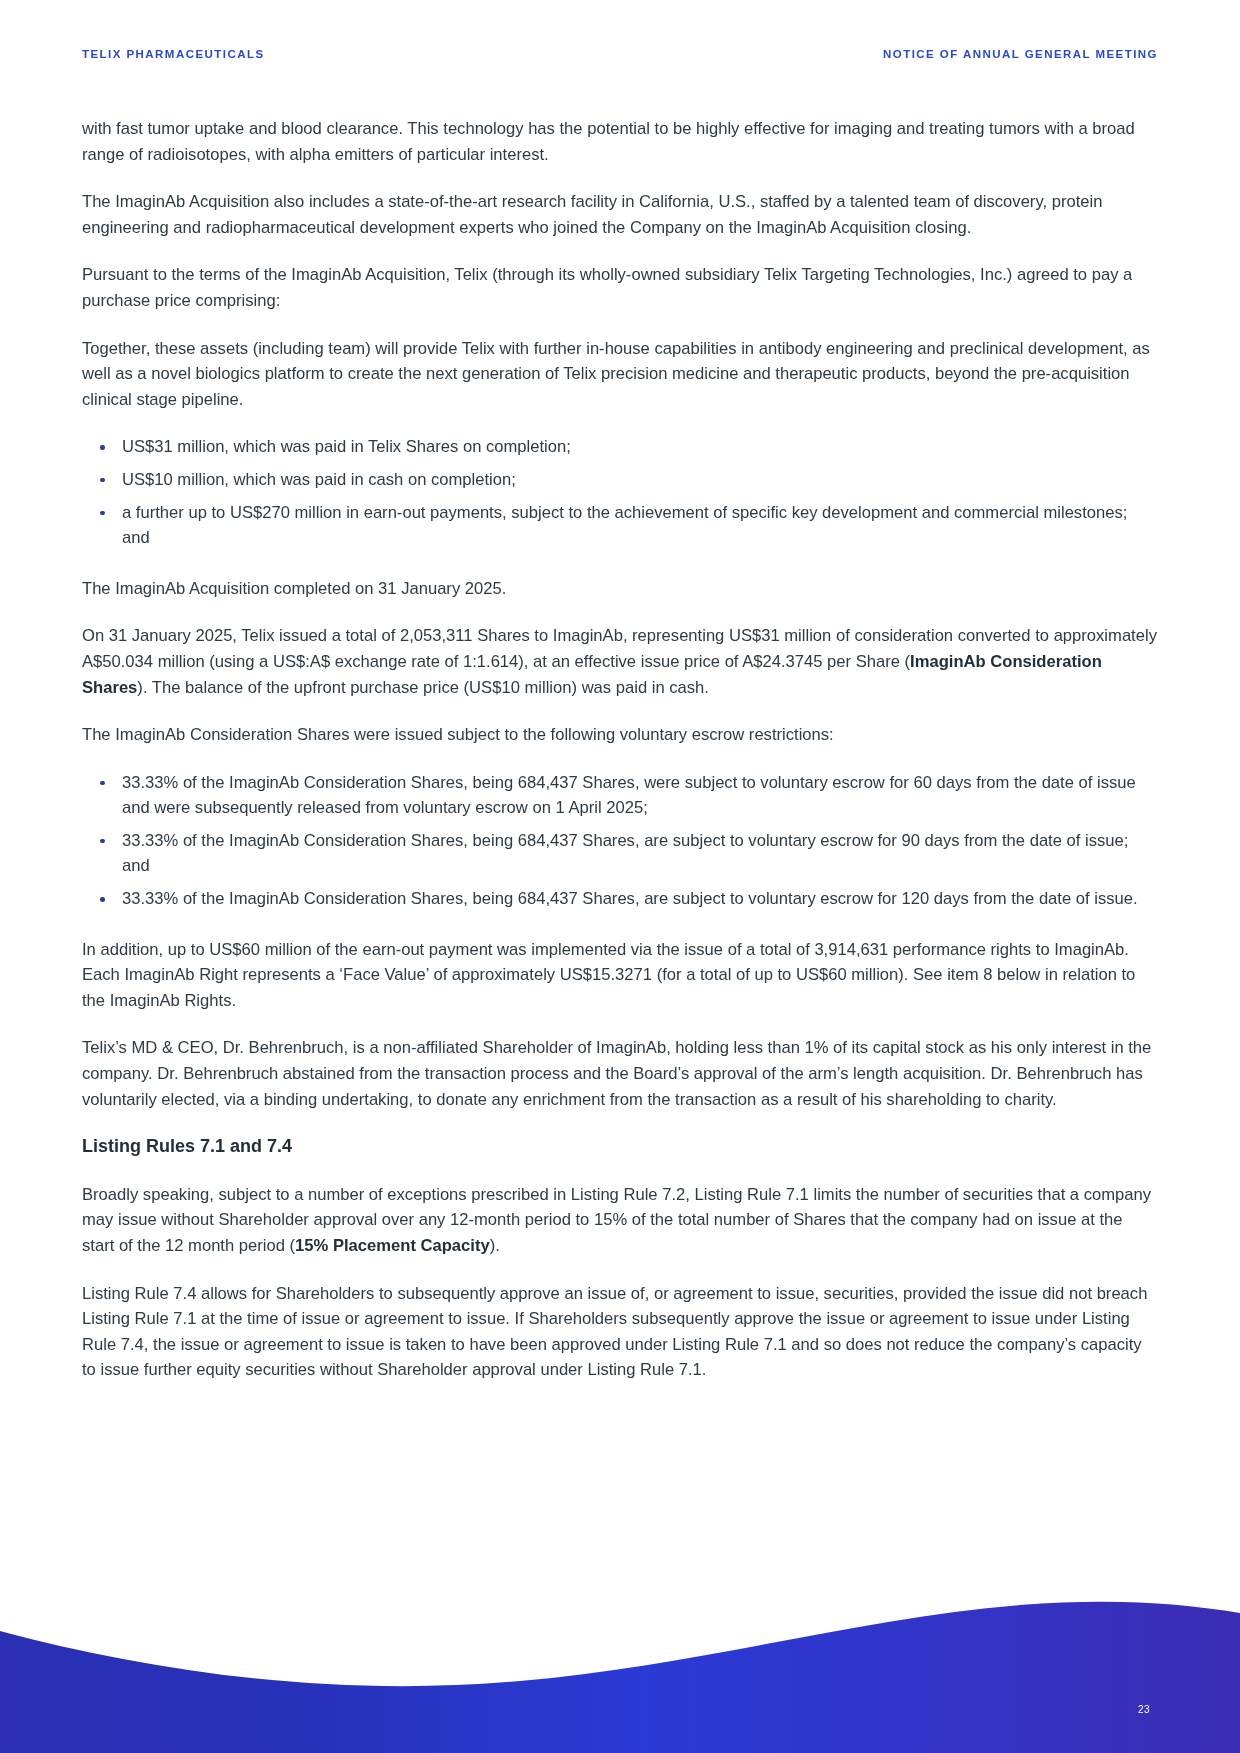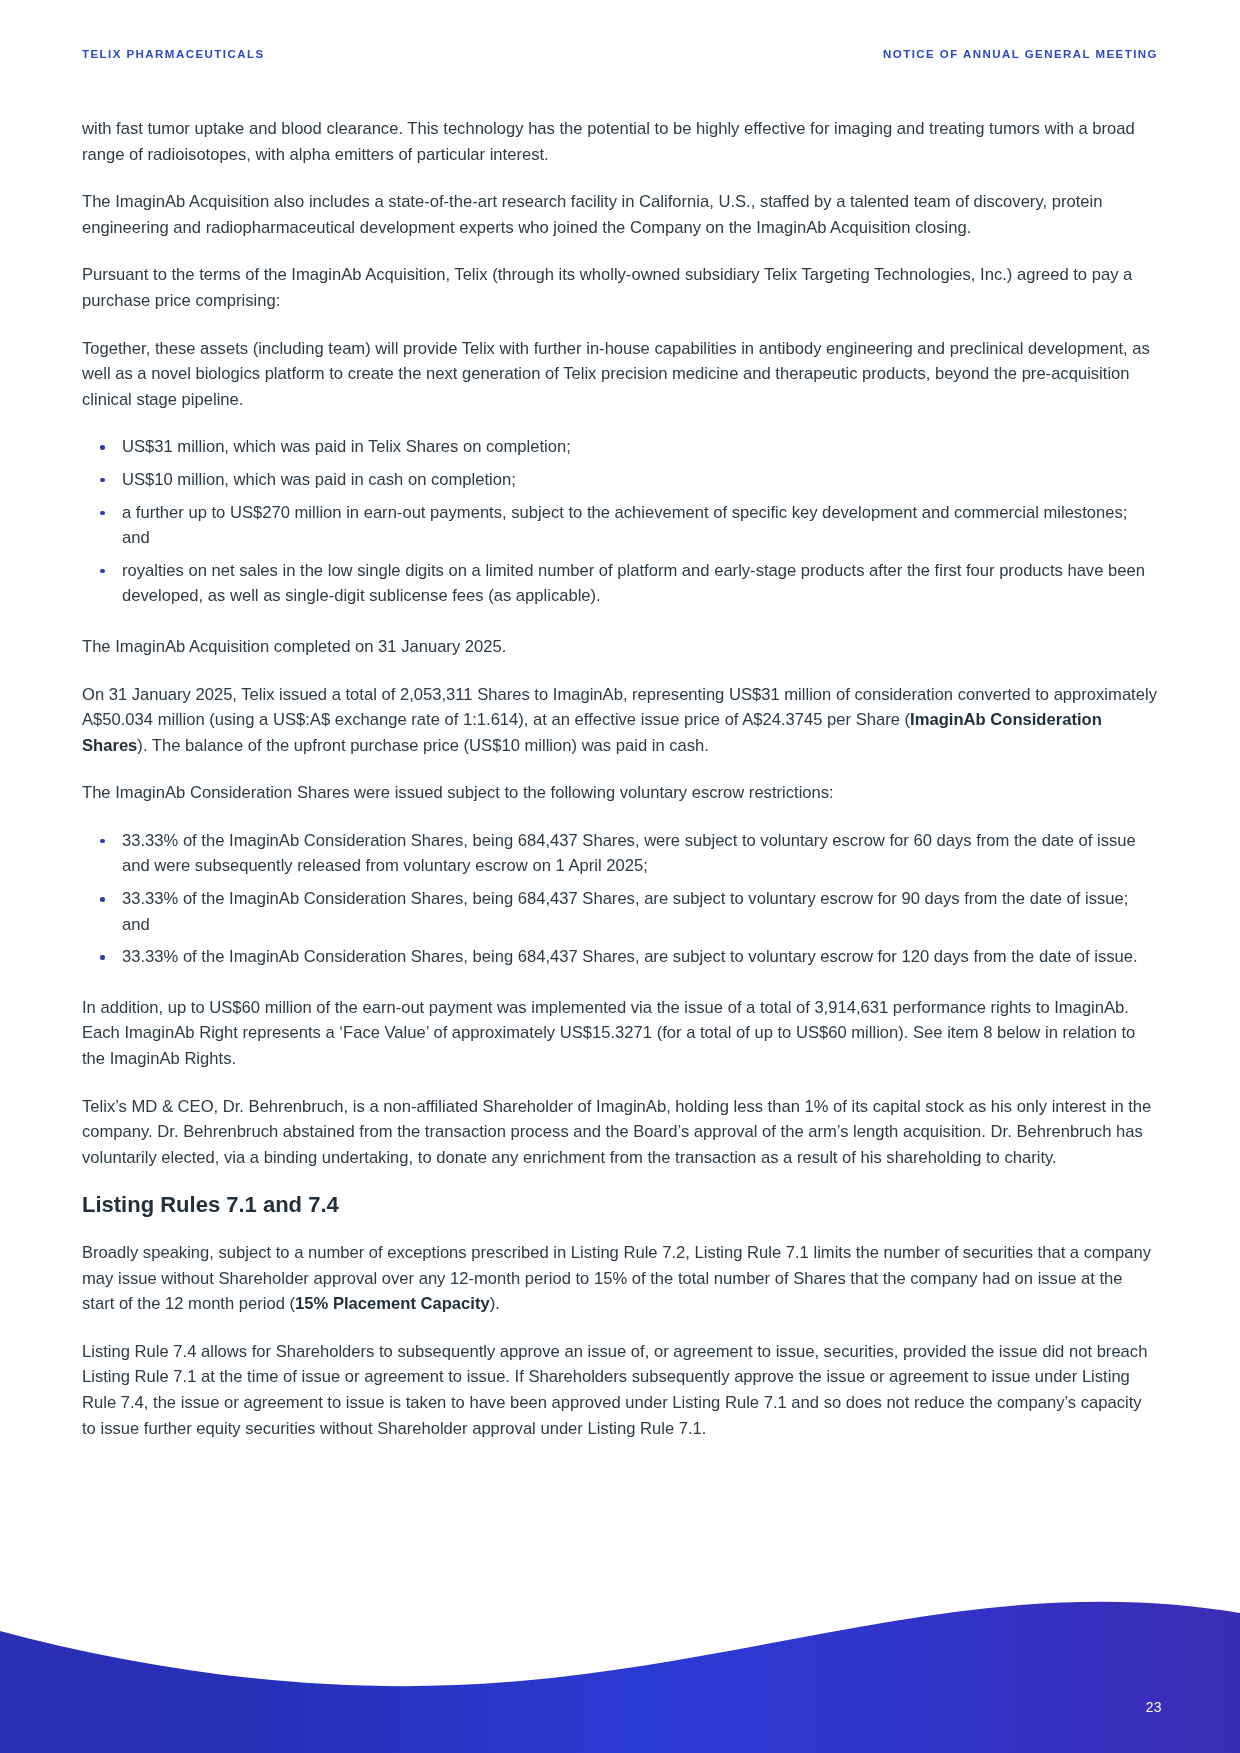--- a/index.html
+++ b/index.html
@@ -91,21 +91,21 @@
     border-radius: 50%;
     background: #2b3aa0;
   }
 
   .bold-term {
     font-weight: 700;
     color: #23303a;
   }
 
   h3.section-heading {
-    font-size: 22px;
+    font-size: 18px;
     line-height: 25.6px;
     font-weight: 700;
     color: #23303a;
     margin-bottom: 22px;
   }
 
   .spacer-sm { height: 3px; }
 
   
   .footer-wave {
@@ -118,23 +118,23 @@
   }
 
   .footer-wave svg {
     display: block;
     width: 1240px;
     height: 230px;
   }
 
   .page-number {
     position: absolute;
-    right: 78px;
+    right: 90px;
     bottom: 38px;
-    font-size: 14px;
+    font-size: 10px;
     color: #ffffff;
     letter-spacing: 0.4px;
   }
 </style>
 </head>
 <body>
 
 <div class="page">
 
   <div class="page-header">
@@ -149,21 +149,20 @@
     <p class="body-text">The ImaginAb Acquisition also includes a state-of-the-art research facility in California, U.S., staffed by a talented team of discovery, protein engineering and radiopharmaceutical development experts who joined the Company on the ImaginAb Acquisition closing.</p>
 
     <p class="body-text">Pursuant to the terms of the ImaginAb Acquisition, Telix (through its wholly-owned subsidiary Telix Targeting Technologies, Inc.) agreed to pay a purchase price comprising:</p>
 
     <p class="body-text">Together, these assets (including team) will provide Telix with further in-house capabilities in antibody engineering and preclinical development, as well as a novel biologics platform to create the next generation of Telix precision medicine and therapeutic products, beyond the pre-acquisition clinical stage pipeline.</p>
 
     <ul class="bullets">
       <li>US$31 million, which was paid in Telix Shares on completion;</li>
       <li>US$10 million, which was paid in cash on completion;</li>
       <li>a further up to US$270 million in earn-out payments, subject to the achievement of specific key development and commercial milestones; and</li>
-      <li>royalties on net sales in the low single digits on a limited number of platform and early-stage products after the first four products have been developed, as well as single-digit sublicense fees (as applicable).</li>
     </ul>
 
     <div class="spacer-sm"></div>
 
     <p class="body-text">The ImaginAb Acquisition completed on 31 January 2025.</p>
 
     <p class="body-text">
       <span>On 31 January 2025, Telix issued a total of 2,053,311 Shares to ImaginAb, representing US$31 million of consideration converted to approximately A$50.034 million (using a US$:A$ exchange rate of 1:1.614), at an effective issue price of A$24.3745 per Share (</span><span class="bold-term">ImaginAb Consideration Shares</span><span>). The balance of the upfront purchase price (US$10 million) was paid in cash.</span>
     </p>
 

